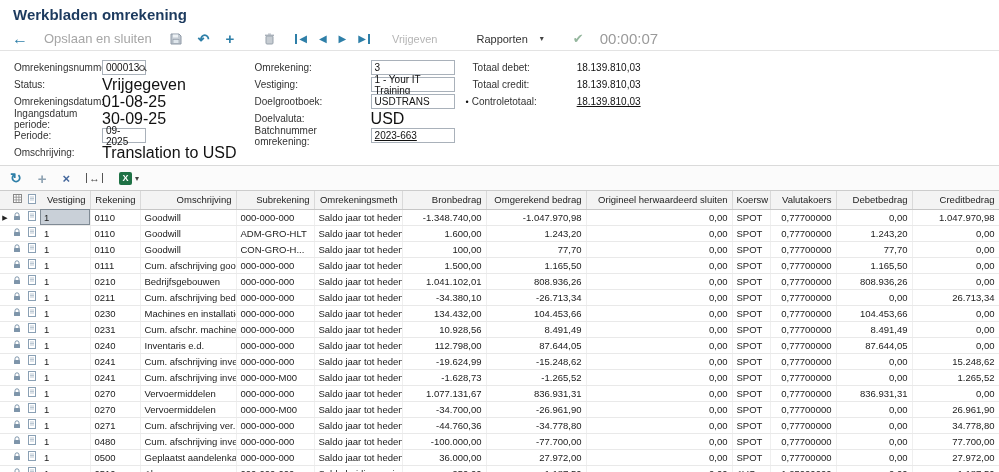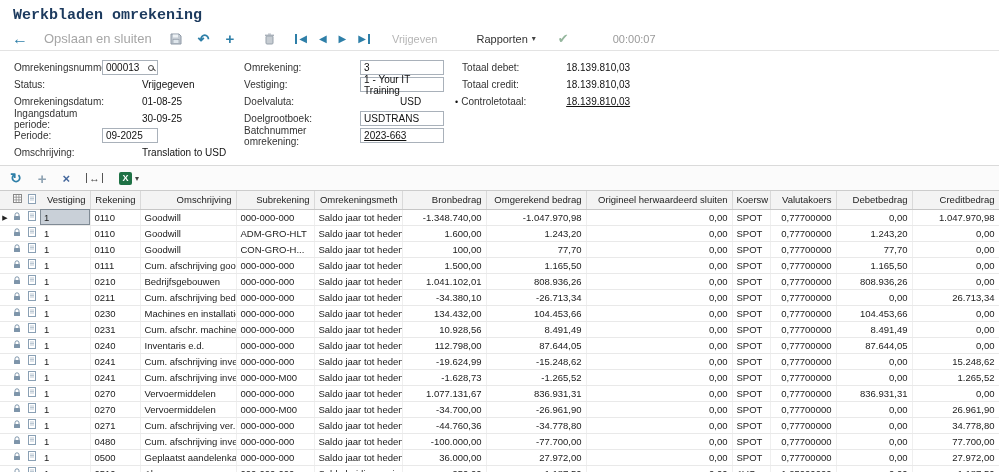--- a/index.html
+++ b/index.html
@@ -2,53 +2,53 @@
 <html><head>
 <meta charset="utf-8">
 <style>
   * { box-sizing: border-box; margin: 0; padding: 0; }
   html, body { width: 999px; height: 472px; overflow: hidden; background: #fff; }
   body { font-family: "Liberation Sans", sans-serif; color: #222; }
 
   .app { width: 999px; height: 472px; background: #fff; position: relative; }
 
   
-  .titlebar { padding: 6px 0 3px 13px; font-family: Liberation Mono, monospace; }
+  .titlebar { padding: 6px 0 3px 13px; }
   .title { font-size: 15px; font-weight: bold; color: #1c3a5e; }
 
   
   .toolbar { display: flex; align-items: center; height: 24px; padding: 0 12px; border-bottom: 1px solid #e3e3e3; }
   .tb { display: inline-flex; align-items: center; cursor: default; }
   .tb-back { color: #2e7fa8; font-size: 16px; font-weight: bold; margin-right: 16px; }
   .tb-saveclose { color: #a6a6a6; font-size: 13px; margin-right: 18px; }
   .tb-floppy { margin-right: 16px; }
   .tb-undo { color: #2e7fa8; font-size: 14px; font-weight: bold; margin-right: 16px; }
   .tb-plus { color: #2e7fa8; font-size: 15px; font-weight: bold; margin-right: 30px; }
   .tb-trash { margin-right: 20px; }
   .navgroup { display: inline-flex; align-items: center; gap: 12px; margin-right: 22px; }
   .nav { color: #2e7fa8; font-size: 10px; line-height: 10px; }
   .nav.bar-left { border-left: 2px solid #2e7fa8; padding-left: 2px; }
   .nav.bar-right { border-right: 2px solid #2e7fa8; padding-right: 2px; }
   .tb-release { color: #b5b5b5; font-size: 11px; margin-right: 39px; }
-  .tb-reports { color: #333; font-size: 11px; margin-right: 22px; gap: 4px; }
+  .tb-reports { color: #333; font-size: 11px; margin-right: 29px; gap: 12px; }
   .tb-reports .caret { font-size: 8px; color: #444; }
   .tb-check { color: #94b69d; font-size: 13px; margin-right: 16px; }
-  .tb-timer { color: #9a9a9a; font-size: 11px; margin-left: 28px; }
+  .tb-timer { color: #9a9a9a; font-size: 15px; }
 
   
   .formarea { display: flex; padding: 8px 0 4px 14px; gap: 18px; }
   .fcol { display: flex; flex-direction: column; }
   .frow { display: flex; align-items: center; height: 17px; }
   .flabel { font-size: 10px; color: #333; flex: none; }
   .fcol-left .flabel { width: 88px; }
   .fcol-mid .flabel { width: 116px; }
   .fcol-right .flabel { width: 80px; }
-  .fvalue { font-size: 10px; color: #111; margin-left: 40px; }
+  .fvalue { font-size: 16px; color: #111; }
   .inputbox { height: 15px; border: 1px solid #a9b1ba; background: #fff; display: inline-flex; align-items: center; padding: 0 3px; font-size: 10px; color: #111; }
-  .w56 { width: 56px; } .w84 { width: 84px; }
+  .w56 { width: 44px; } .w84 { width: 84px; }
   .num-right { display: inline-block; width: 88px; text-align: right; font-size: 10px; color: #111; }
   .underline { text-decoration: underline; }
   .ctl-bullet::before { content: "•"; font-size: 9px; color: #111; margin-right: 3px; margin-left: -7px; }
   .mag { margin-left: auto; position: relative; width: 6px; height: 6px; border: 1px solid #4a4a4a; border-radius: 50%; flex: none; }
   .mag::after { content: ""; position: absolute; width: 4px; height: 1.2px; background: #4a4a4a; transform: rotate(45deg); right: -3px; bottom: -1px; }
 
   
   .gridbar { height: 26px; border-top: 1px solid #dadada; border-bottom: 1px solid #cccccc; background: #fbfbfb; display: flex; align-items: center; padding-left: 10px; gap: 16px; }
   .gb-refresh { color: #2e7fa8; font-size: 14px; font-weight: bold; }
   .gb-plus { color: #8fa3b3; font-size: 15px; font-weight: bold; }
@@ -156,28 +156,28 @@
           <span>3</span>
         </span>
       </div>
       <div class="frow">
         <span class="flabel">Vestiging:</span>
         <span class="inputbox w84">
           <span>1 - Your IT Training</span>
         </span>
       </div>
       <div class="frow">
-        <span class="flabel">Doelvaluta:</span>
-        <span class="fvalue">USD</span>
-      </div>
-      <div class="frow">
         <span class="flabel">Doelgrootboek:</span>
         <span class="inputbox w84">
           <span>USDTRANS</span>
         </span>
+      </div>
+      <div class="frow">
+        <span class="flabel">Doelvaluta:</span>
+        <span class="fvalue">USD</span>
       </div>
       <div class="frow">
         <span class="flabel">Batchnummer omrekening:</span>
         <span class="inputbox w84">
           <span class="underline">2023-663</span>
         </span>
       </div>
     </div>
 
     <div class="fcol fcol-right">

